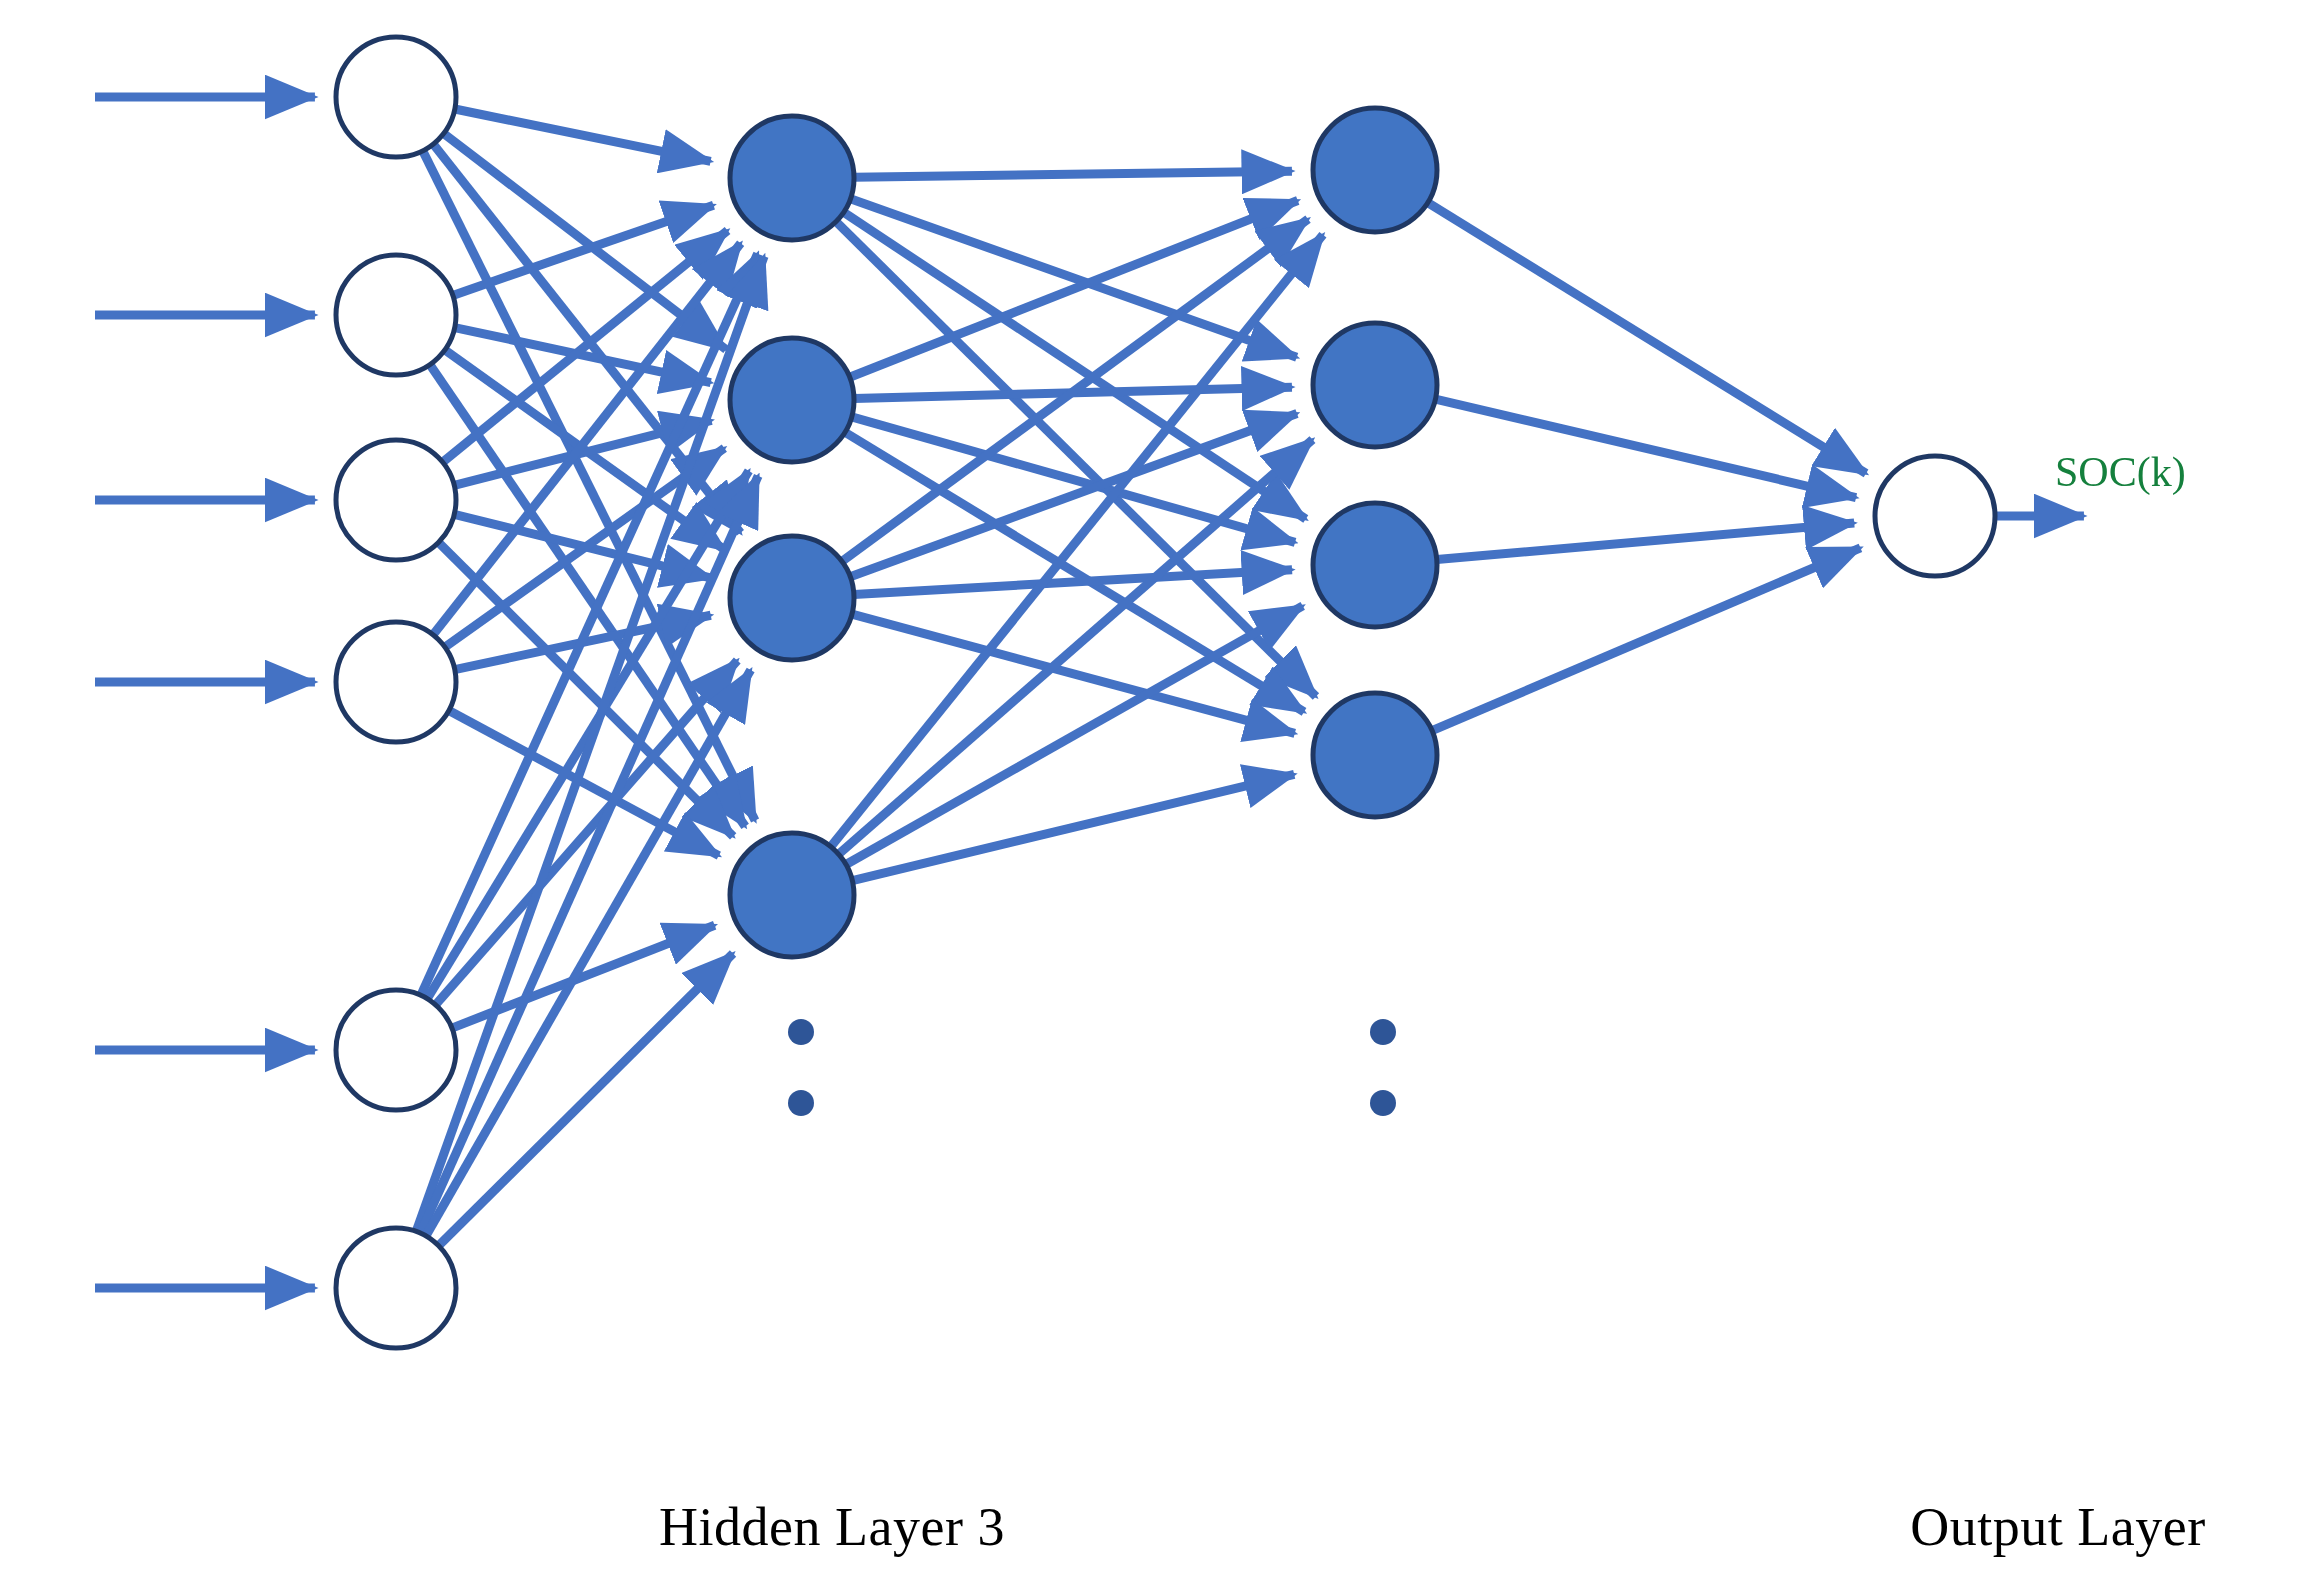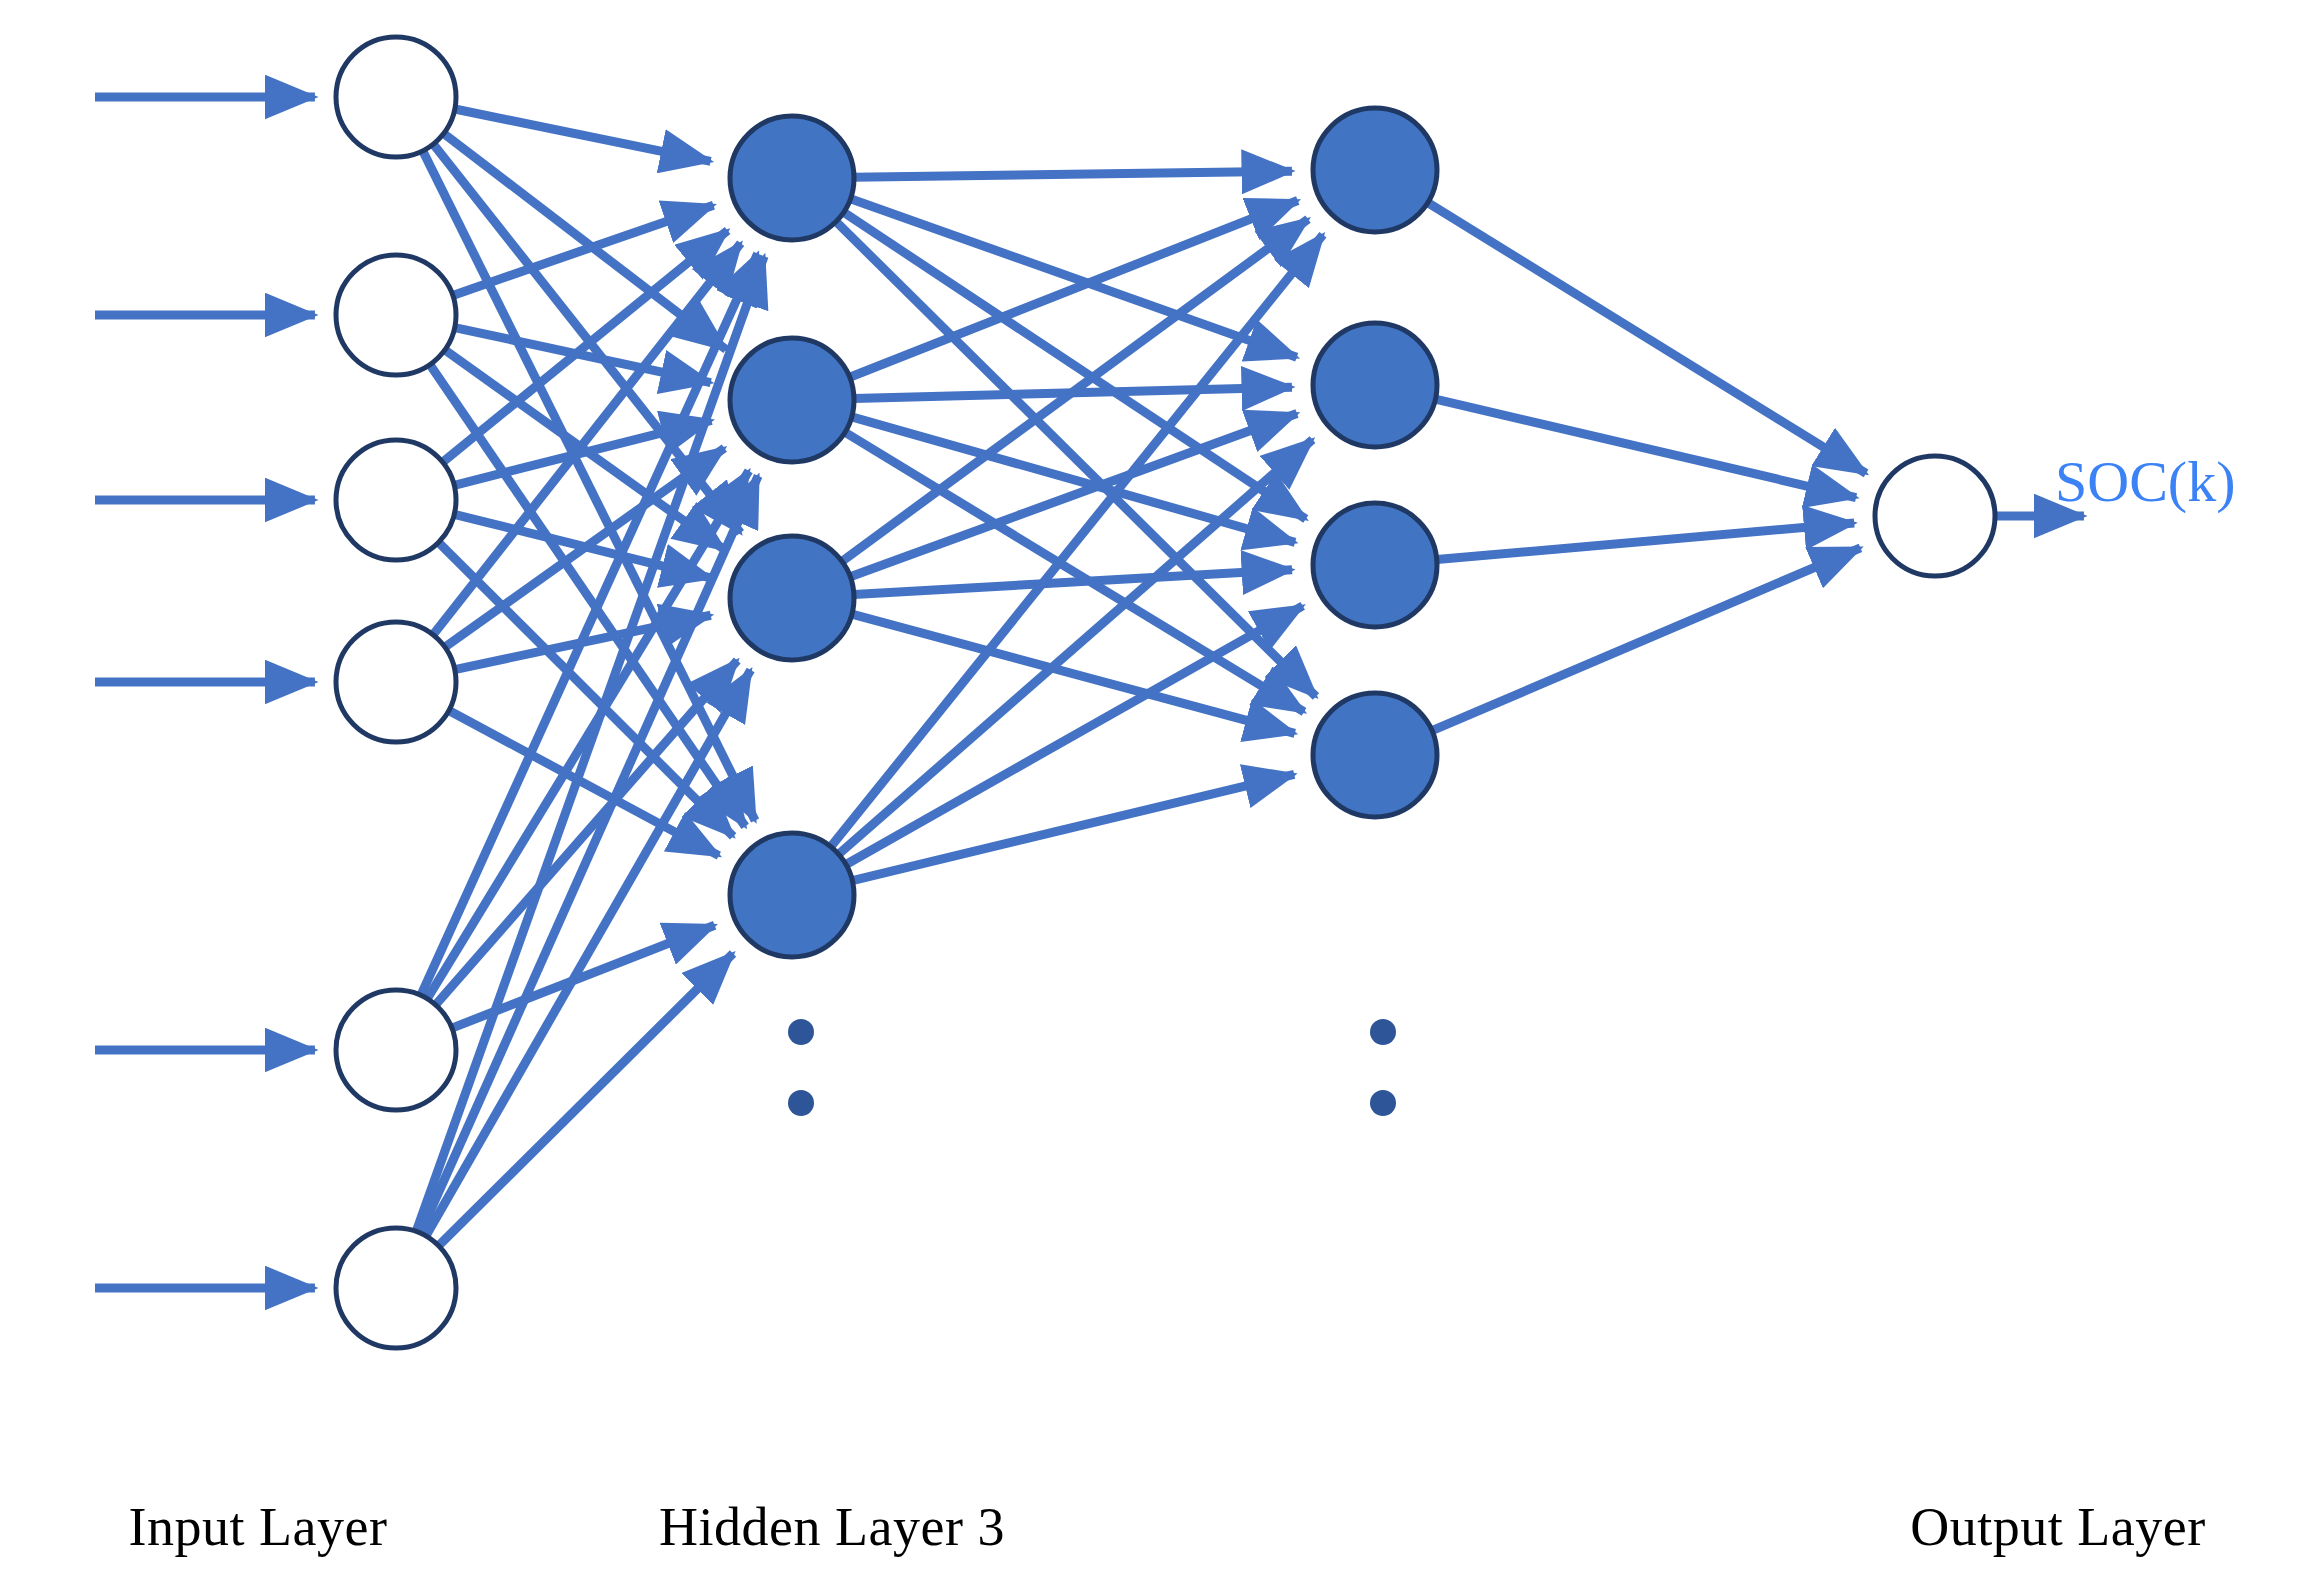--- a/index.html
+++ b/index.html
@@ -31,22 +31,22 @@
     font-size: 54px;
     color: #000000;
     white-space: nowrap;
     text-align: center;
     transform: translateX(-50%);
     letter-spacing: 0.5px;
   }
   .out-label {
     position: absolute;
     font-family: "Liberation Serif", "DejaVu Serif", serif;
-    font-size: 58px;
-    color: #3b82f6;
+    font-size: 42px;
+    color: #15803d;
     white-space: nowrap;
   }
 </style>
 </head>
 <body>
 
 <div id="canvas-wrap">
 
   <svg id="net-svg" viewBox="0 0 2324 1586" xmlns="http://www.w3.org/2000/svg">
     <defs>
@@ -125,19 +125,18 @@
         <circle cx="1935" cy="516" r="60" fill="#FFFFFF" stroke="#1F3864" stroke-width="5"></circle>
       </g>
     <g id="ellipsis-group">
         <circle cx="801" cy="1032" r="13" fill="#2E5597"></circle>
         <circle cx="801" cy="1103" r="13" fill="#2E5597"></circle>
         <circle cx="1383" cy="1032" r="13" fill="#2E5597"></circle>
         <circle cx="1383" cy="1103" r="13" fill="#2E5597"></circle>
       </g>
   </svg>
 
-  <div class="layer-label" id="label-input" style="left: 258px; top: 1496px;">Input Layer</div>
   <div class="layer-label" id="label-hidden1" style="left: 832px; top: 1496px;">Hidden Layer 3</div>
   <div class="layer-label" id="label-output" style="left: 2058px; top: 1496px;">Output Layer</div>
 
   <div class="out-label" id="label-soc" style="left: 2055px; top: 448px;">SOC(k)</div>
 
 </div>
 
 </body></html>

